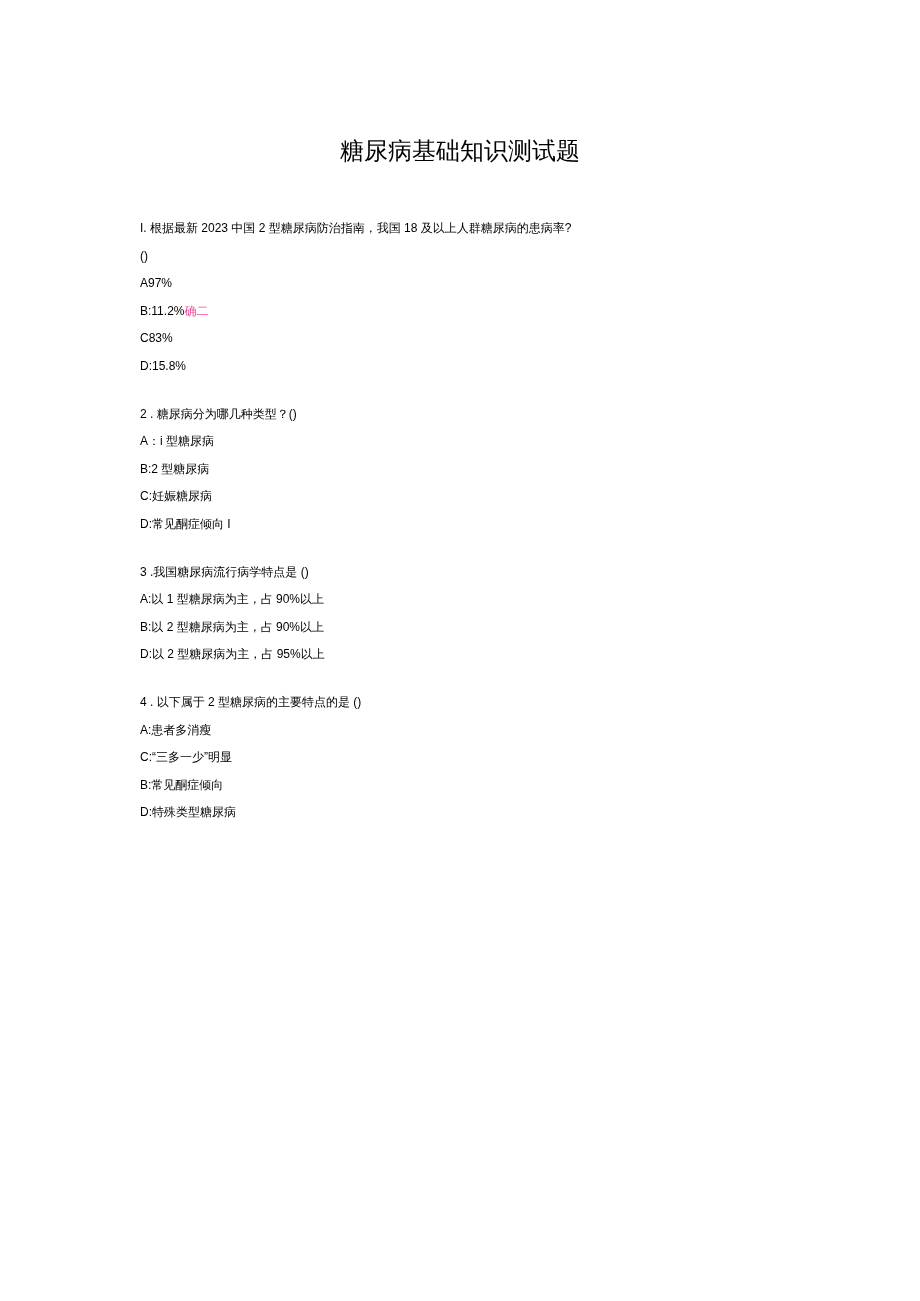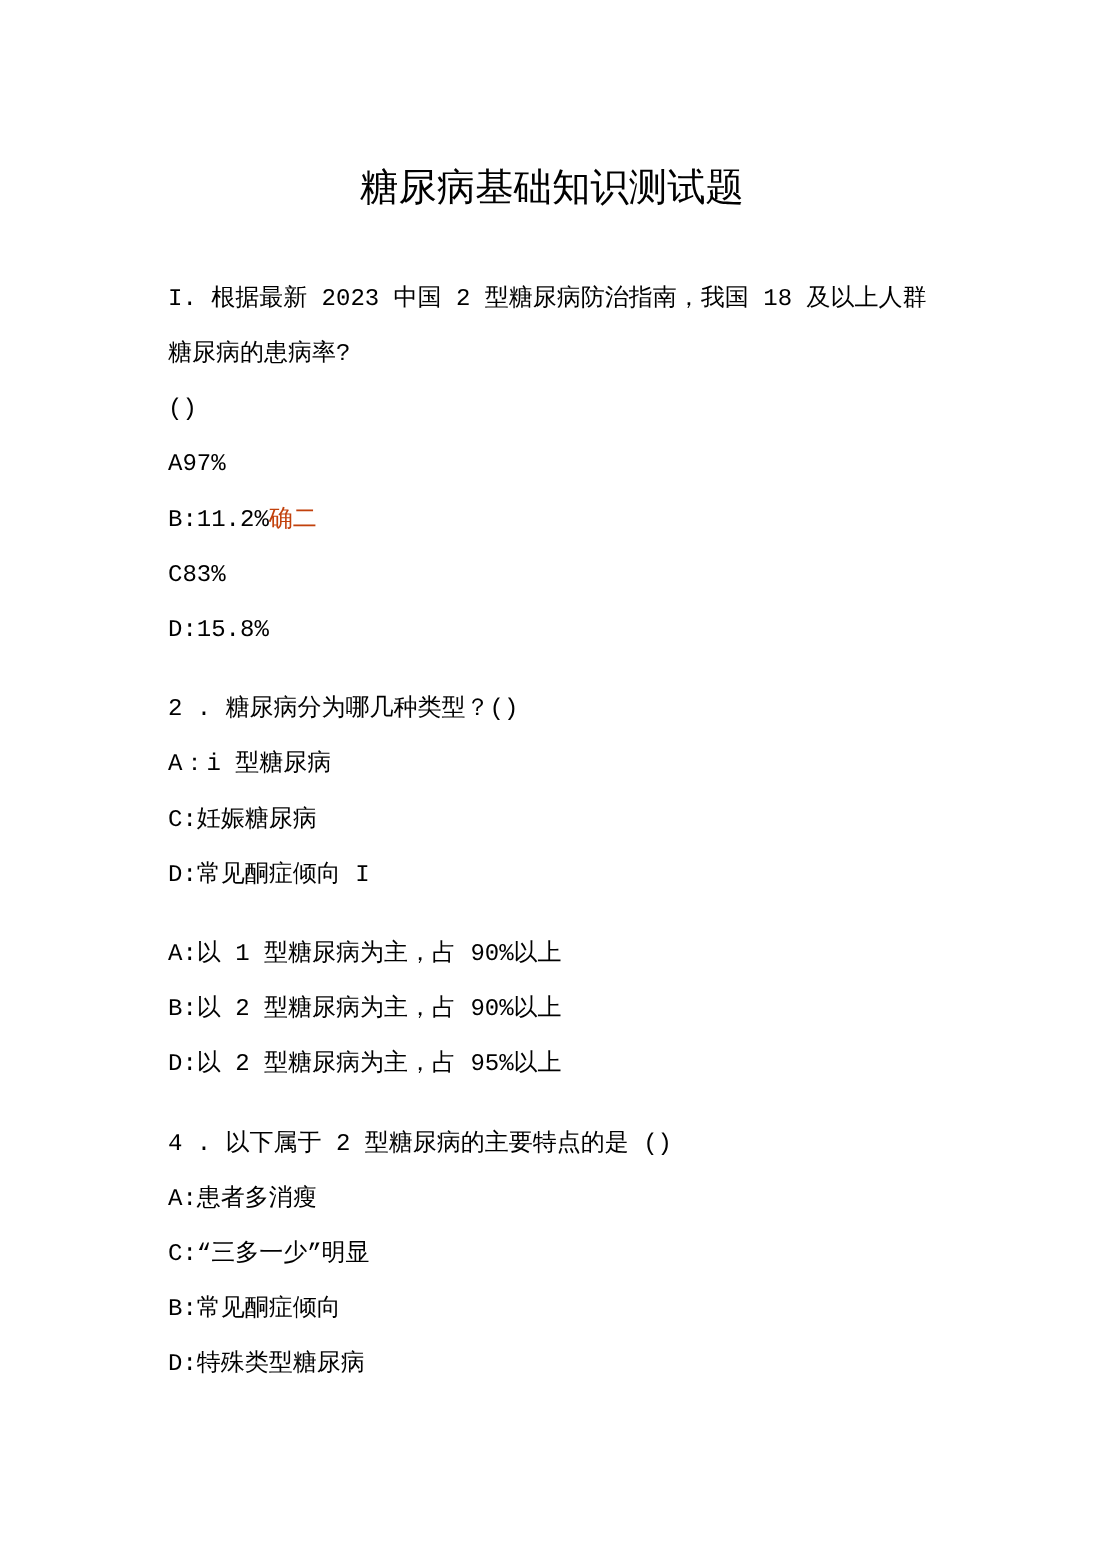--- a/index.html
+++ b/index.html
@@ -9,36 +9,36 @@
     font-family: "SimSun", "宋体", serif;
     width: 920px;
     height: 1301px;
     box-sizing: border-box;
   }
   .page {
     padding: 135px 140px 0 140px;
   }
   .title {
     text-align: center;
-    font-size: 32px;
+    font-size: 24px;
     font-weight: normal;
     margin-bottom: 48px;
     font-family: "SimSun", "宋体", serif;
   }
   .line {
-    font-size: 20px;
+    font-size: 12px;
     line-height: 2.3;
     color: #000;
-    font-family: Liberation Mono, monospace;
+    font-family: Liberation Sans, sans-serif;
   }
   .block {
     margin-bottom: 20px;
   }
   .orange {
-    color: #c2410c;
+    color: #ec4899;
   }
 </style>
 </head>
 <body>
 
 <div class="page">
 
   <div class="title">糖尿病基础知识测试题</div>
 
   <div class="block">
@@ -48,25 +48,27 @@
     <div class="line">
       <span>B:11.2%</span><span class="orange">确二</span>
     </div>
     <div class="line">C83%</div>
     <div class="line">D:15.8%</div>
   </div>
 
   <div class="block">
     <div class="line">2  . 糖尿病分为哪几种类型？()</div>
     <div class="line">A：i 型糖尿病</div>
+    <div class="line">B:2 型糖尿病</div>
     <div class="line">C:妊娠糖尿病</div>
     <div class="line">D:常见酮症倾向 I</div>
   </div>
 
   <div class="block">
+    <div class="line">3  .我国糖尿病流行病学特点是 ()</div>
     <div class="line">A:以 1 型糖尿病为主，占 90%以上</div>
     <div class="line">B:以 2 型糖尿病为主，占 90%以上</div>
     <div class="line">D:以 2 型糖尿病为主，占 95%以上</div>
   </div>
 
   <div class="block">
     <div class="line">4  . 以下属于 2 型糖尿病的主要特点的是 ()</div>
     <div class="line">A:患者多消瘦</div>
     <div class="line">C:“三多一少”明显</div>
     <div class="line">B:常见酮症倾向</div>

